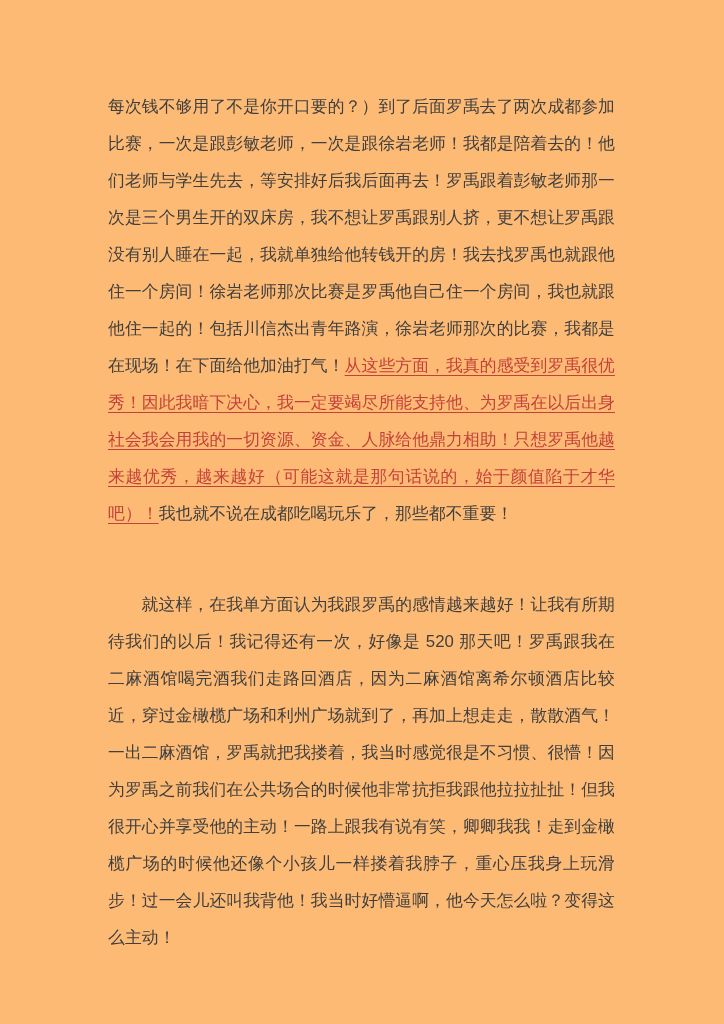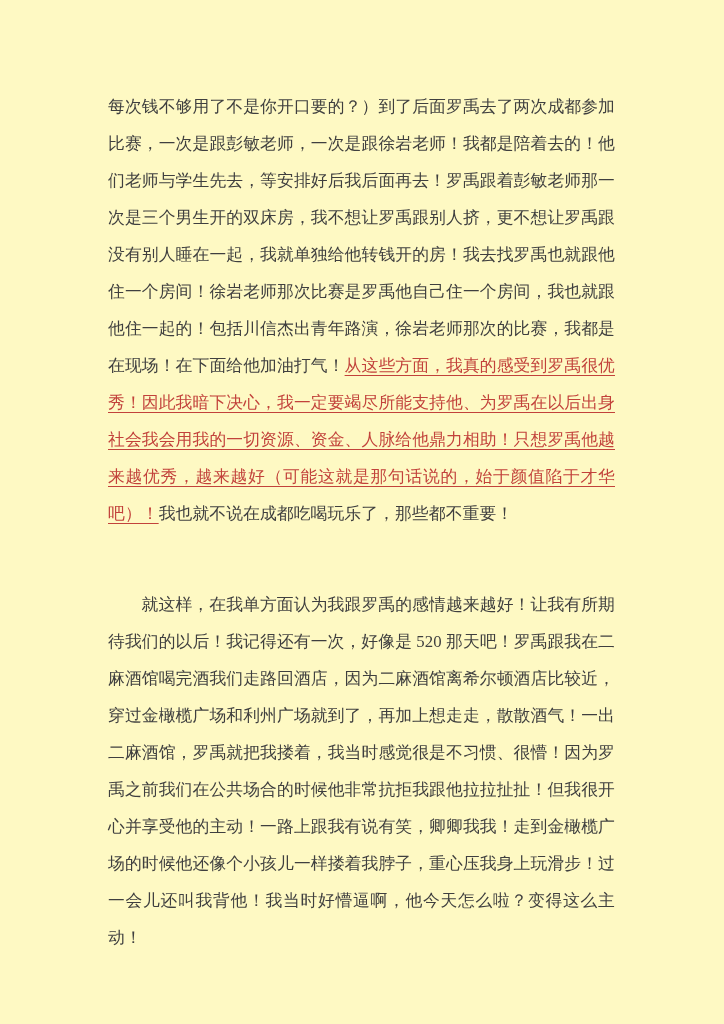--- a/index.html
+++ b/index.html
@@ -4,23 +4,23 @@
 <style>
   html, body {
     margin: 0;
     padding: 0;
     background: #ffffff;
   }
   .page {
     position: relative;
     width: 724px;
     height: 1024px;
-    background: #fef9c3;
+    background: #fdba74;
     overflow: hidden;
-    font-family: Liberation Serif, serif;
+    font-family: Liberation Sans, sans-serif;
   }
   .text-block {
     position: absolute;
     left: 108px;
     top: 88px;
     width: 507px;
     font-size: 16.8px;
     line-height: 37px;
     color: #3f3f3f;
     text-align: justify;

